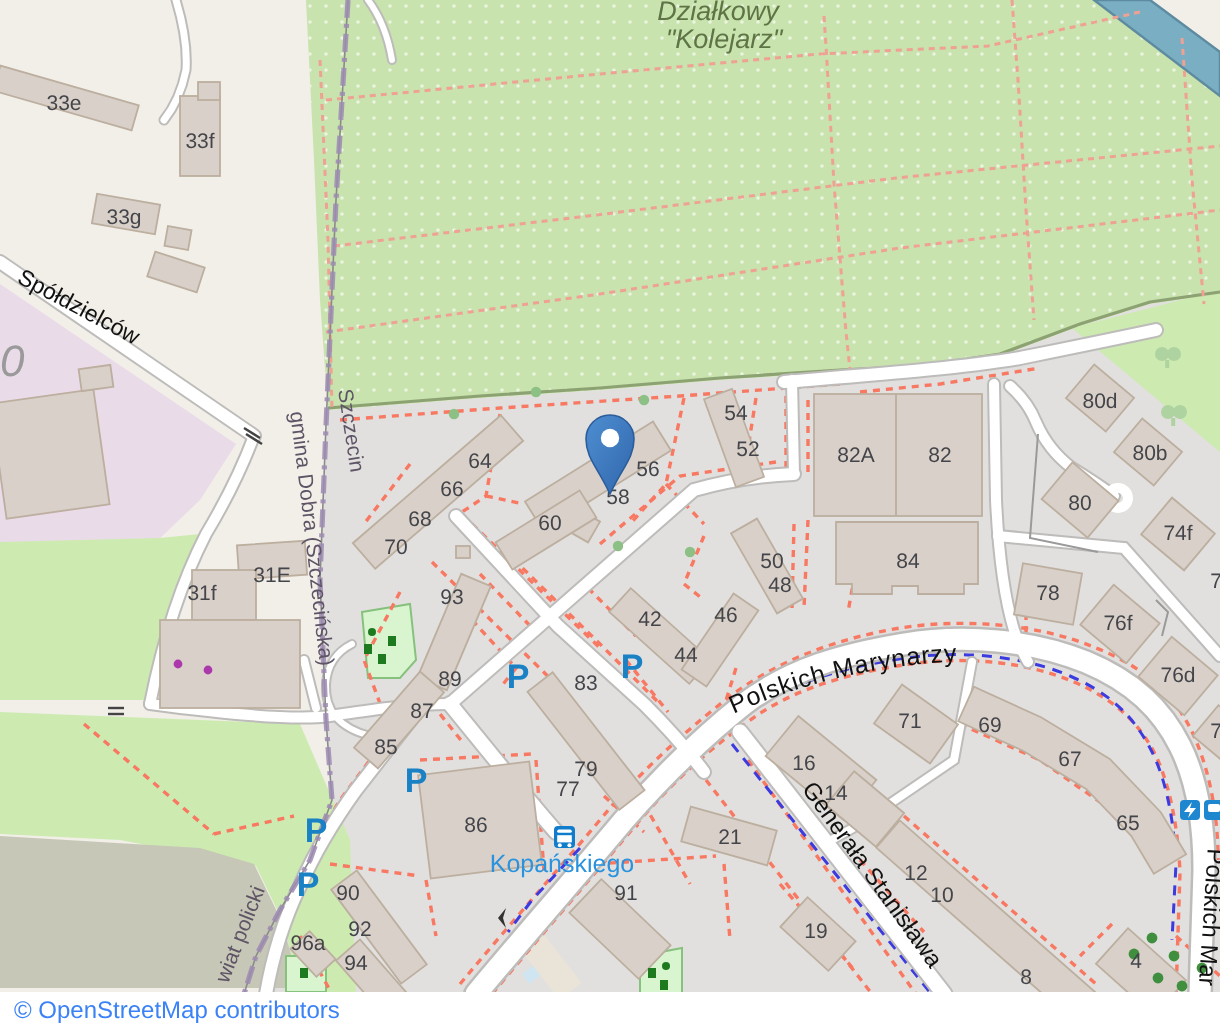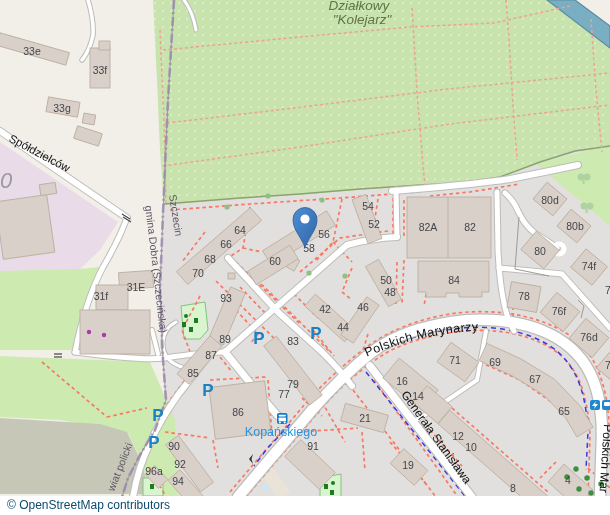--- a/index.html
+++ b/index.html
@@ -1,18 +1,18 @@
 <!DOCTYPE html>
 <html><head>
 <meta charset="utf-8">
 <style>
 html,body{margin:0;padding:0;background:#fff;}
 .wrap{position:relative;width:610px;height:515px;overflow:hidden;font-family:"Liberation Sans",sans-serif;}
 .attr{position:absolute;left:0;top:496px;width:610px;height:19px;background:#ffffff;}
-.attr span{position:absolute;left:7px;top:2px;font-size:12px;color:#0c4a6e;}
+.attr span{position:absolute;left:7px;top:2px;font-size:12px;color:#3b82f6;}
 </style>
 </head>
 <body>
 <div class="wrap">
 <svg width="610" height="497" viewBox="0 0 610 497">
 <defs>
 <pattern id="dots" width="8" height="8" patternUnits="userSpaceOnUse">
 <circle cx="3" cy="3" r="0.85" fill="rgba(255,255,255,0.65)"></circle>
 </pattern>
 <linearGradient id="ping" x1="0" y1="0" x2="1" y2="1">

